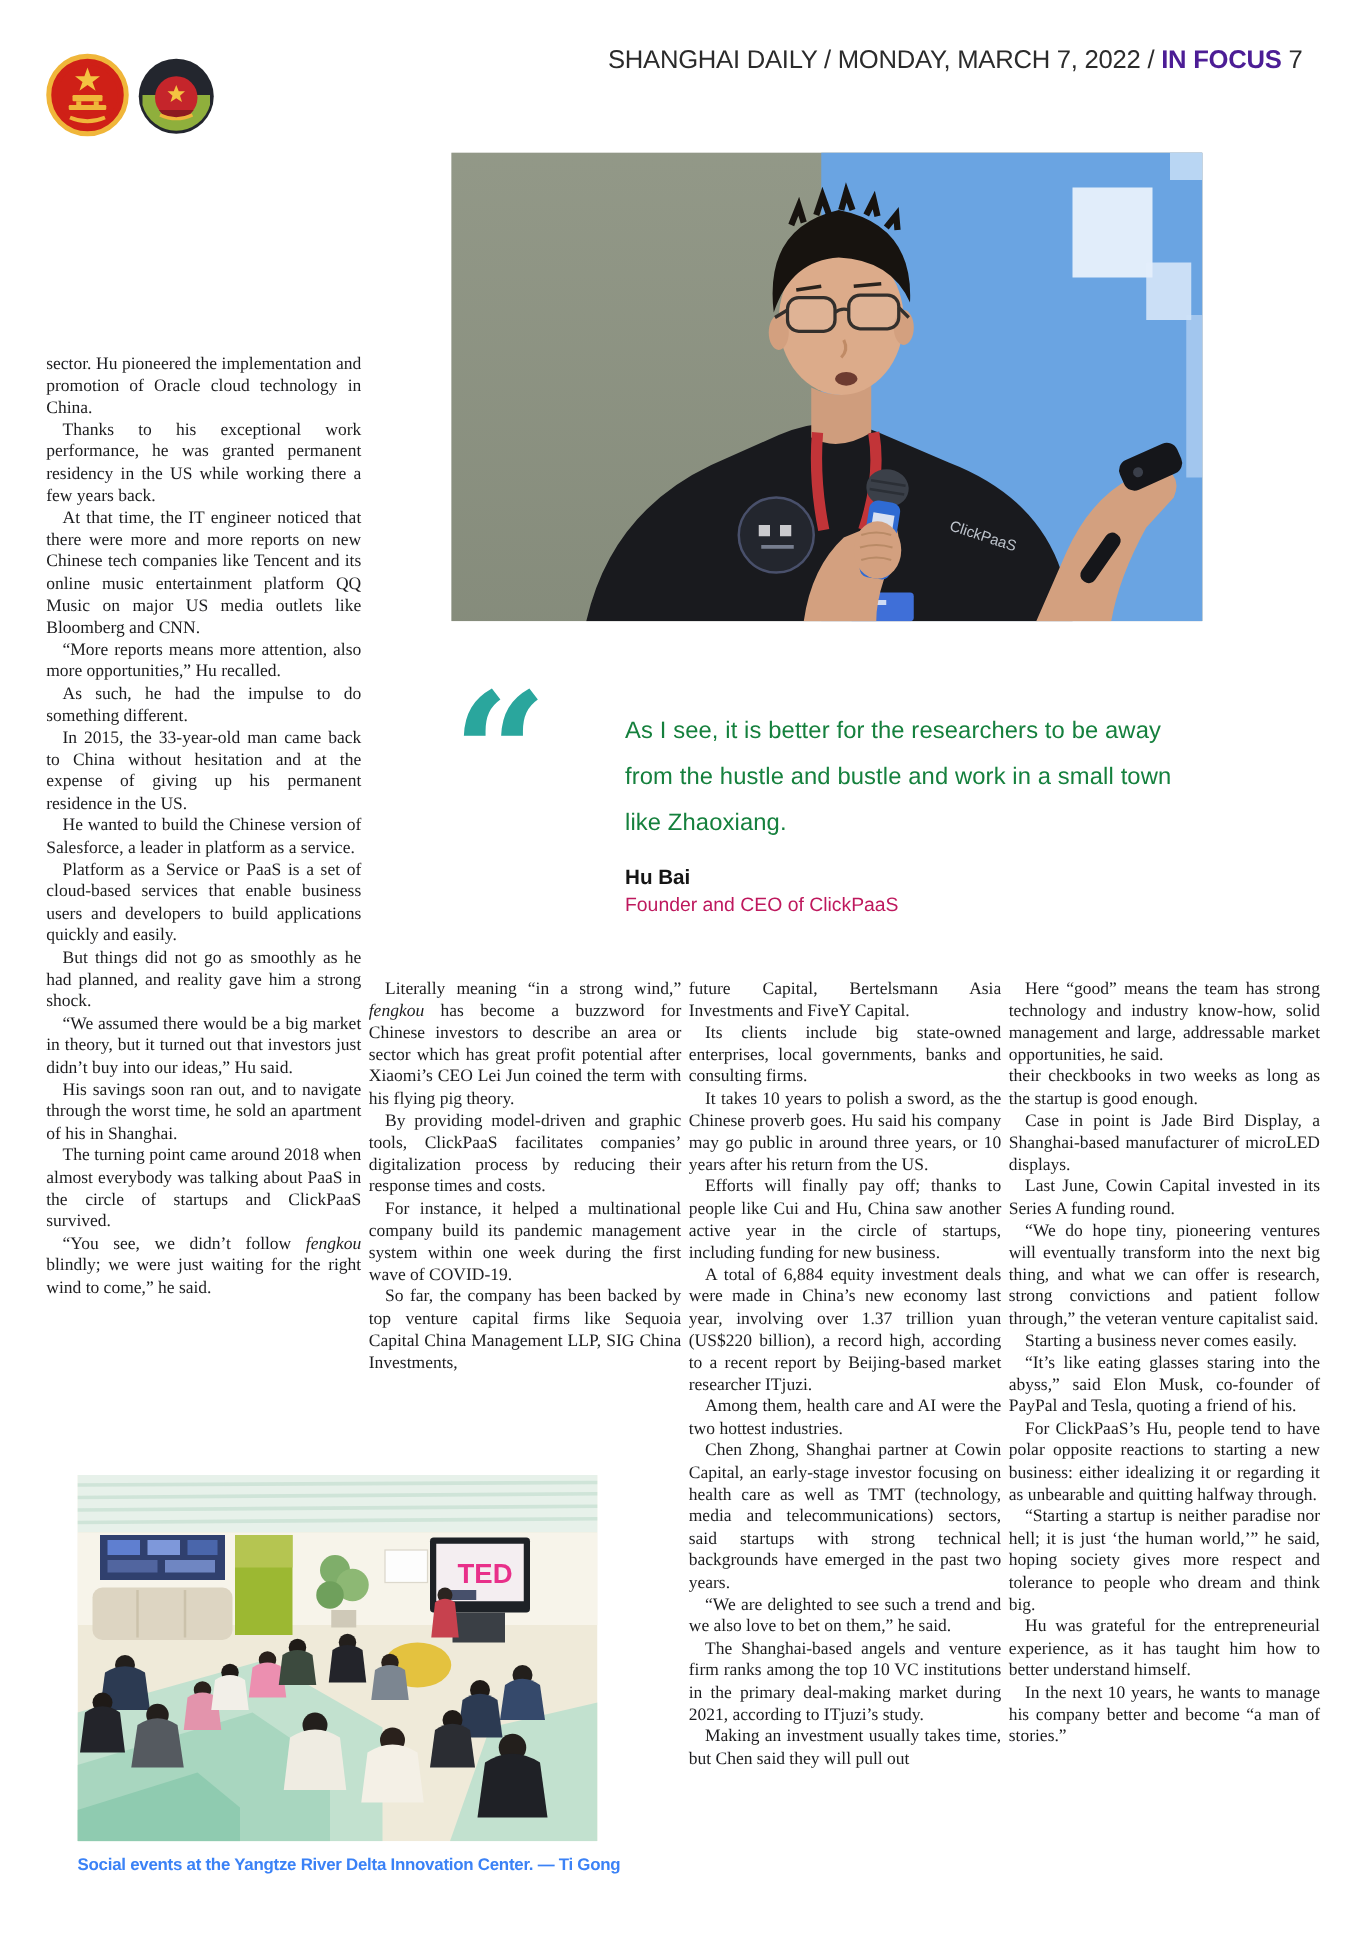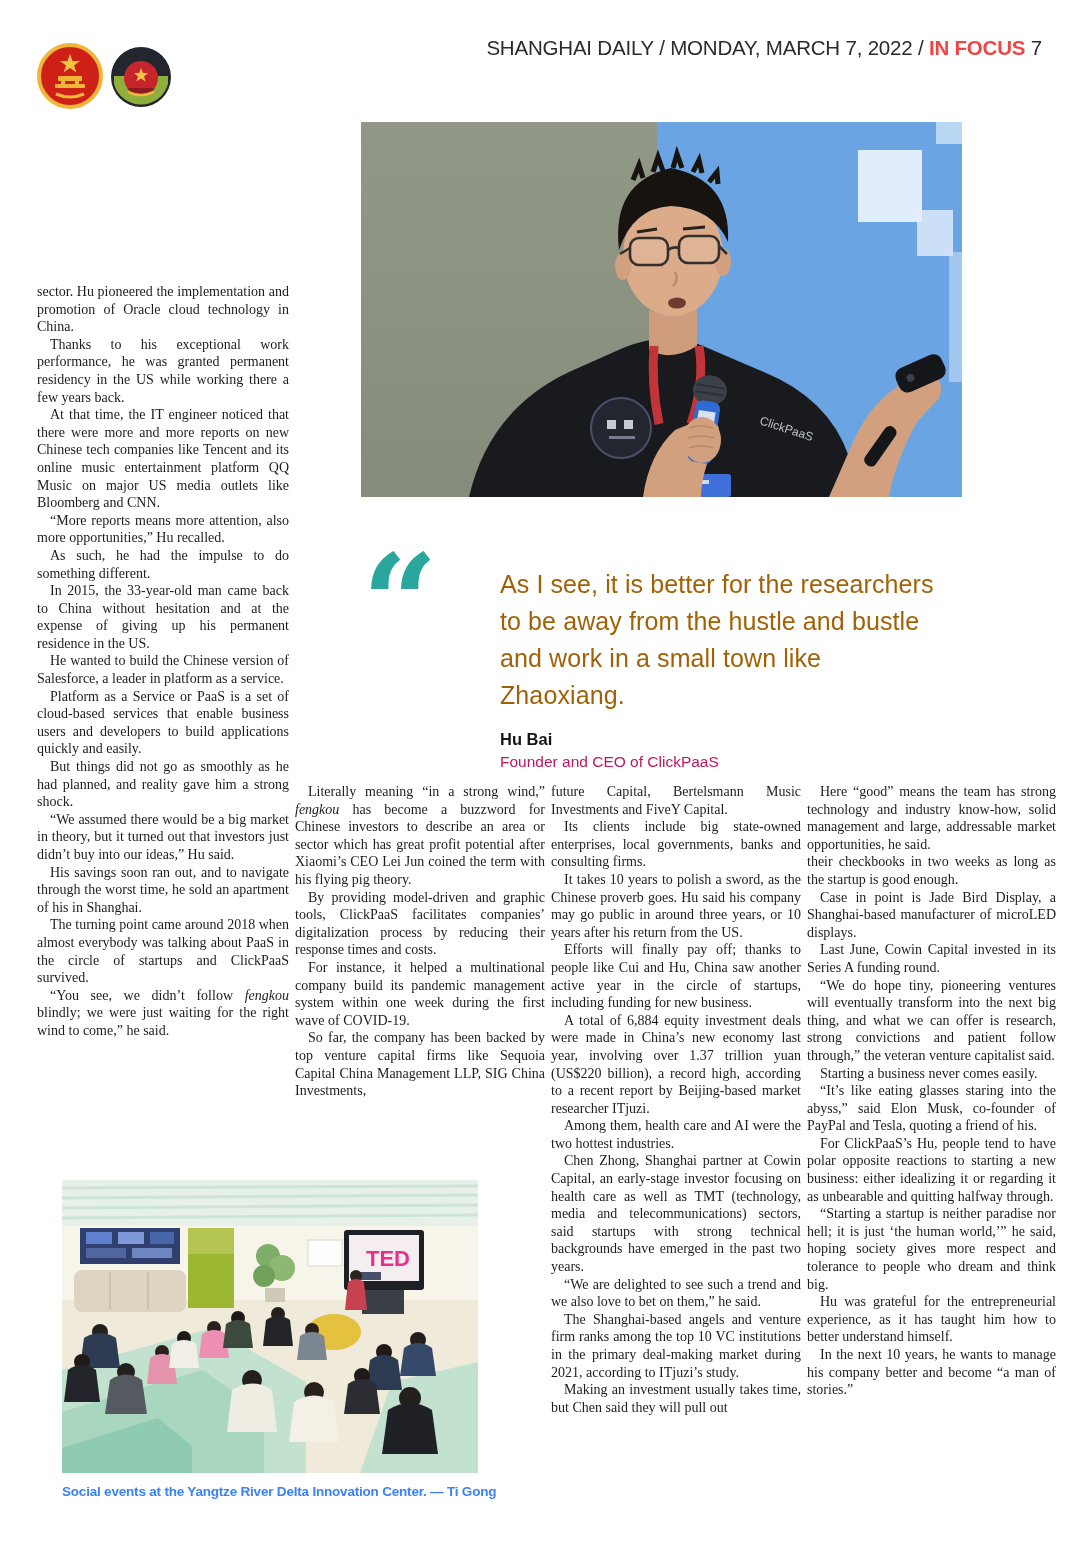--- a/index.html
+++ b/index.html
@@ -2,35 +2,35 @@
 <html lang="en"><head>
 <meta charset="utf-8">
 <style>
   html,body{margin:0;padding:0;background:#ffffff;}
   #page{position:relative;width:1080px;height:1548px;background:#ffffff;overflow:hidden;
         font-family:"Liberation Sans",sans-serif;}
 
   
   #masthead{position:absolute;top:36px;right:38px;font-size:20.5px;letter-spacing:-0.2px;
             color:#2b2b2b;white-space:nowrap;font-family:"Liberation Sans",sans-serif;}
-  #masthead .bold{font-weight:bold;color:#ef4444;}
+  #masthead .bold{font-weight:bold;color:#4c1d95;}
 
   .emblem{position:absolute;}
   #emblem-china{left:36px;top:42px;}
   #emblem-cppcc{left:110px;top:46px;}
 
   
   #main-photo{position:absolute;left:361px;top:122px;width:601px;height:375px;}
   #secondary-photo{position:absolute;left:62px;top:1180px;width:416px;height:293px;}
 
   
   #quote-mark{position:absolute;left:362px;top:538px;font-family:"DejaVu Serif",serif;
               font-weight:bold;font-size:132px;line-height:1;color:#2aa69d;}
   #quote-block{position:absolute;left:500px;top:566px;width:452px;}
-  #quote-text{margin:0;font-size:25px;line-height:37px;color:#a16207;font-weight:normal;
+  #quote-text{margin:0;font-size:19px;line-height:37px;color:#15803d;font-weight:normal;
               letter-spacing:0.1px;}
   #quote-name{margin:16px 0 0 0;font-size:16.5px;font-weight:bold;color:#151515;}
   #quote-title{margin:4px 0 0 0;font-size:15.5px;color:#be185d;}
 
   
   .col{position:absolute;top:783px;width:250px;}
   #col1{left:37px;top:283px;width:252px;}
   #col2{left:295px;}
   #col3{left:551px;}
   #col4{left:807px;width:249px;}
@@ -154,21 +154,21 @@
   </div>
 
   <div id="col2" class="col">
     <p class="para"><span>Literally meaning “in a strong wind,” </span><i>fengkou</i><span> has become a buzzword for Chinese investors to describe an area or sector which has great profit potential after Xiaomi’s CEO Lei Jun coined the term with his flying pig theory.</span></p>
     <p class="para">By providing model-driven and graphic tools, ClickPaaS facilitates companies’ digitalization process by reducing their response times and costs.</p>
     <p class="para">For instance, it helped a multinational company build its pandemic management system within one week during the first wave of COVID-19.</p>
     <p class="para">So far, the company has been backed by top venture capital firms like Sequoia Capital China Management LLP, SIG China Investments,</p>
   </div>
 
   <div id="col3" class="col">
-    <p class="para flush">future Capital, Bertelsmann Music Investments and FiveY Capital.</p>
+    <p class="para flush">future Capital, Bertelsmann Asia Investments and FiveY Capital.</p>
     <p class="para">Its clients include big state-owned enterprises, local governments, banks and consulting firms.</p>
     <p class="para">It takes 10 years to polish a sword, as the Chinese proverb goes. Hu said his company may go public in around three years, or 10 years after his return from the US.</p>
     <p class="para">Efforts will finally pay off; thanks to people like Cui and Hu, China saw another active year in the circle of startups, including funding for new business.</p>
     <p class="para">A total of 6,884 equity investment deals were made in China’s new economy last year, involving over 1.37 trillion yuan (US$220 billion), a record high, according to a recent report by Beijing-based market researcher ITjuzi.</p>
     <p class="para">Among them, health care and AI were the two hottest industries.</p>
     <p class="para">Chen Zhong, Shanghai partner at Cowin Capital, an early-stage investor focusing on health care as well as TMT (technology, media and telecommunications) sectors, said startups with strong technical backgrounds have emerged in the past two years.</p>
     <p class="para">“We are delighted to see such a trend and we also love to bet on them,” he said.</p>
     <p class="para">The Shanghai-based angels and venture firm ranks among the top 10 VC institutions in the primary deal-making market during 2021, according to ITjuzi’s study.</p>
     <p class="para">Making an investment usually takes time, but Chen said they will pull out</p>
   </div>

